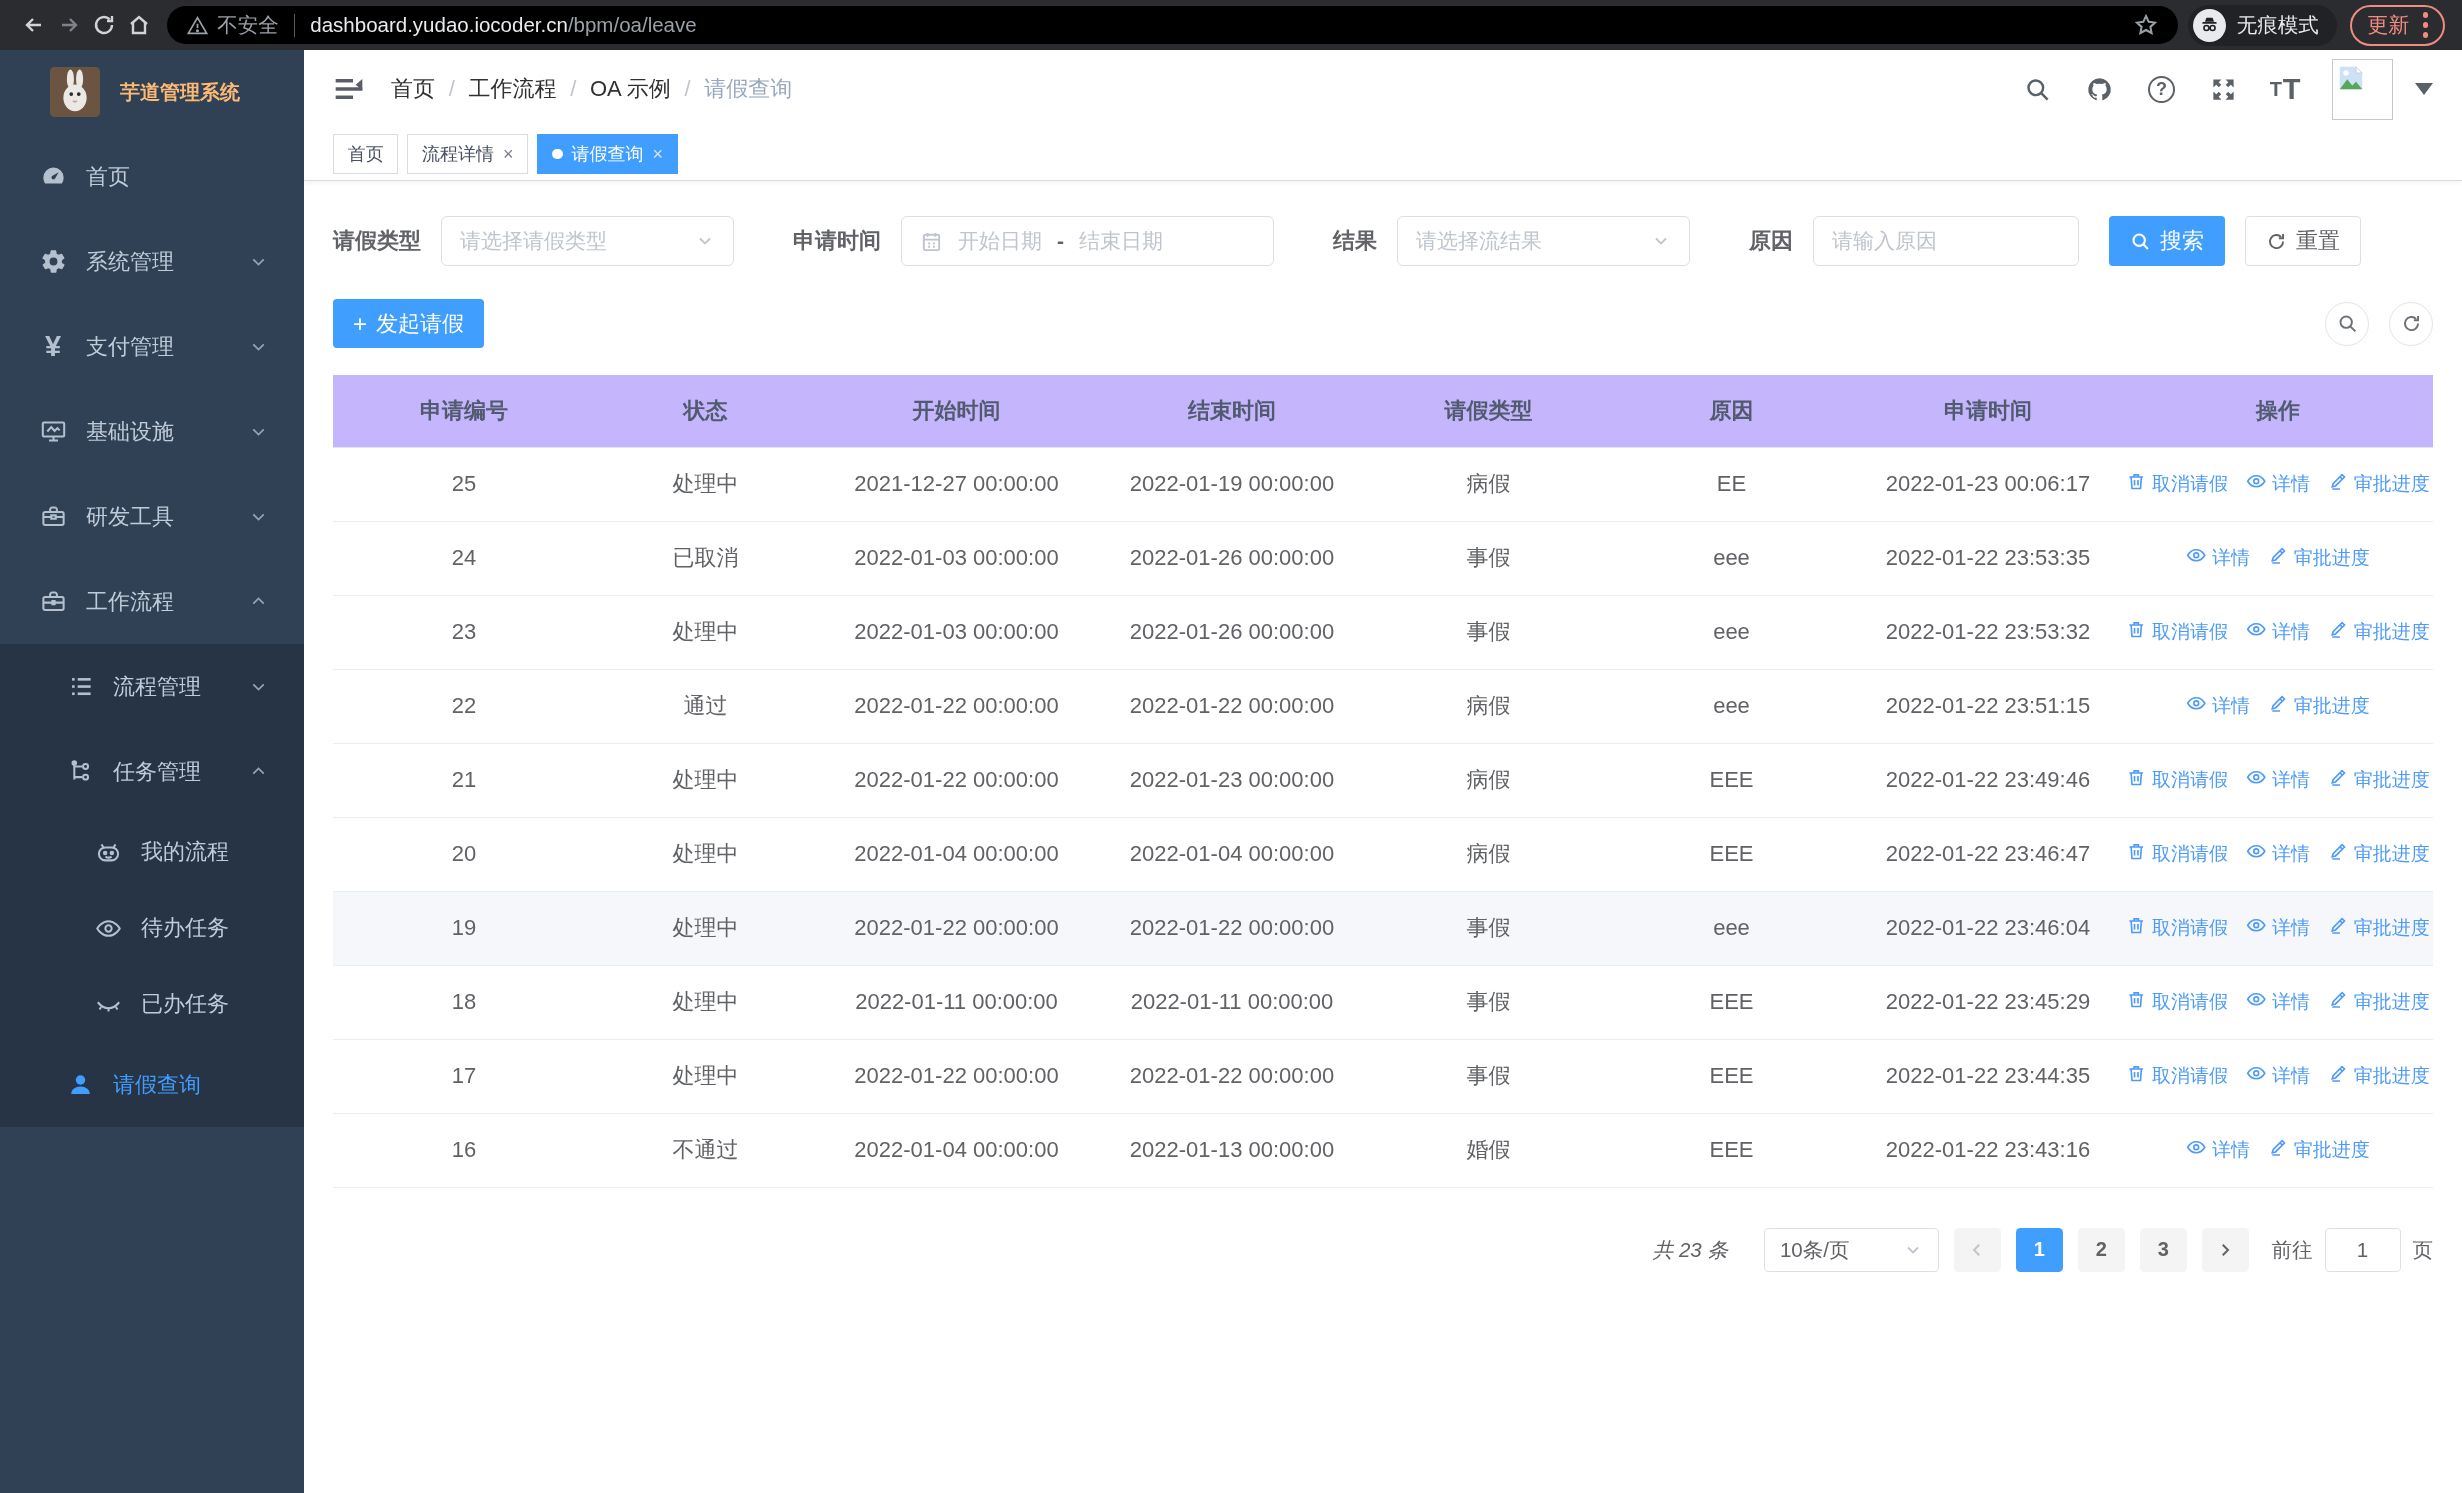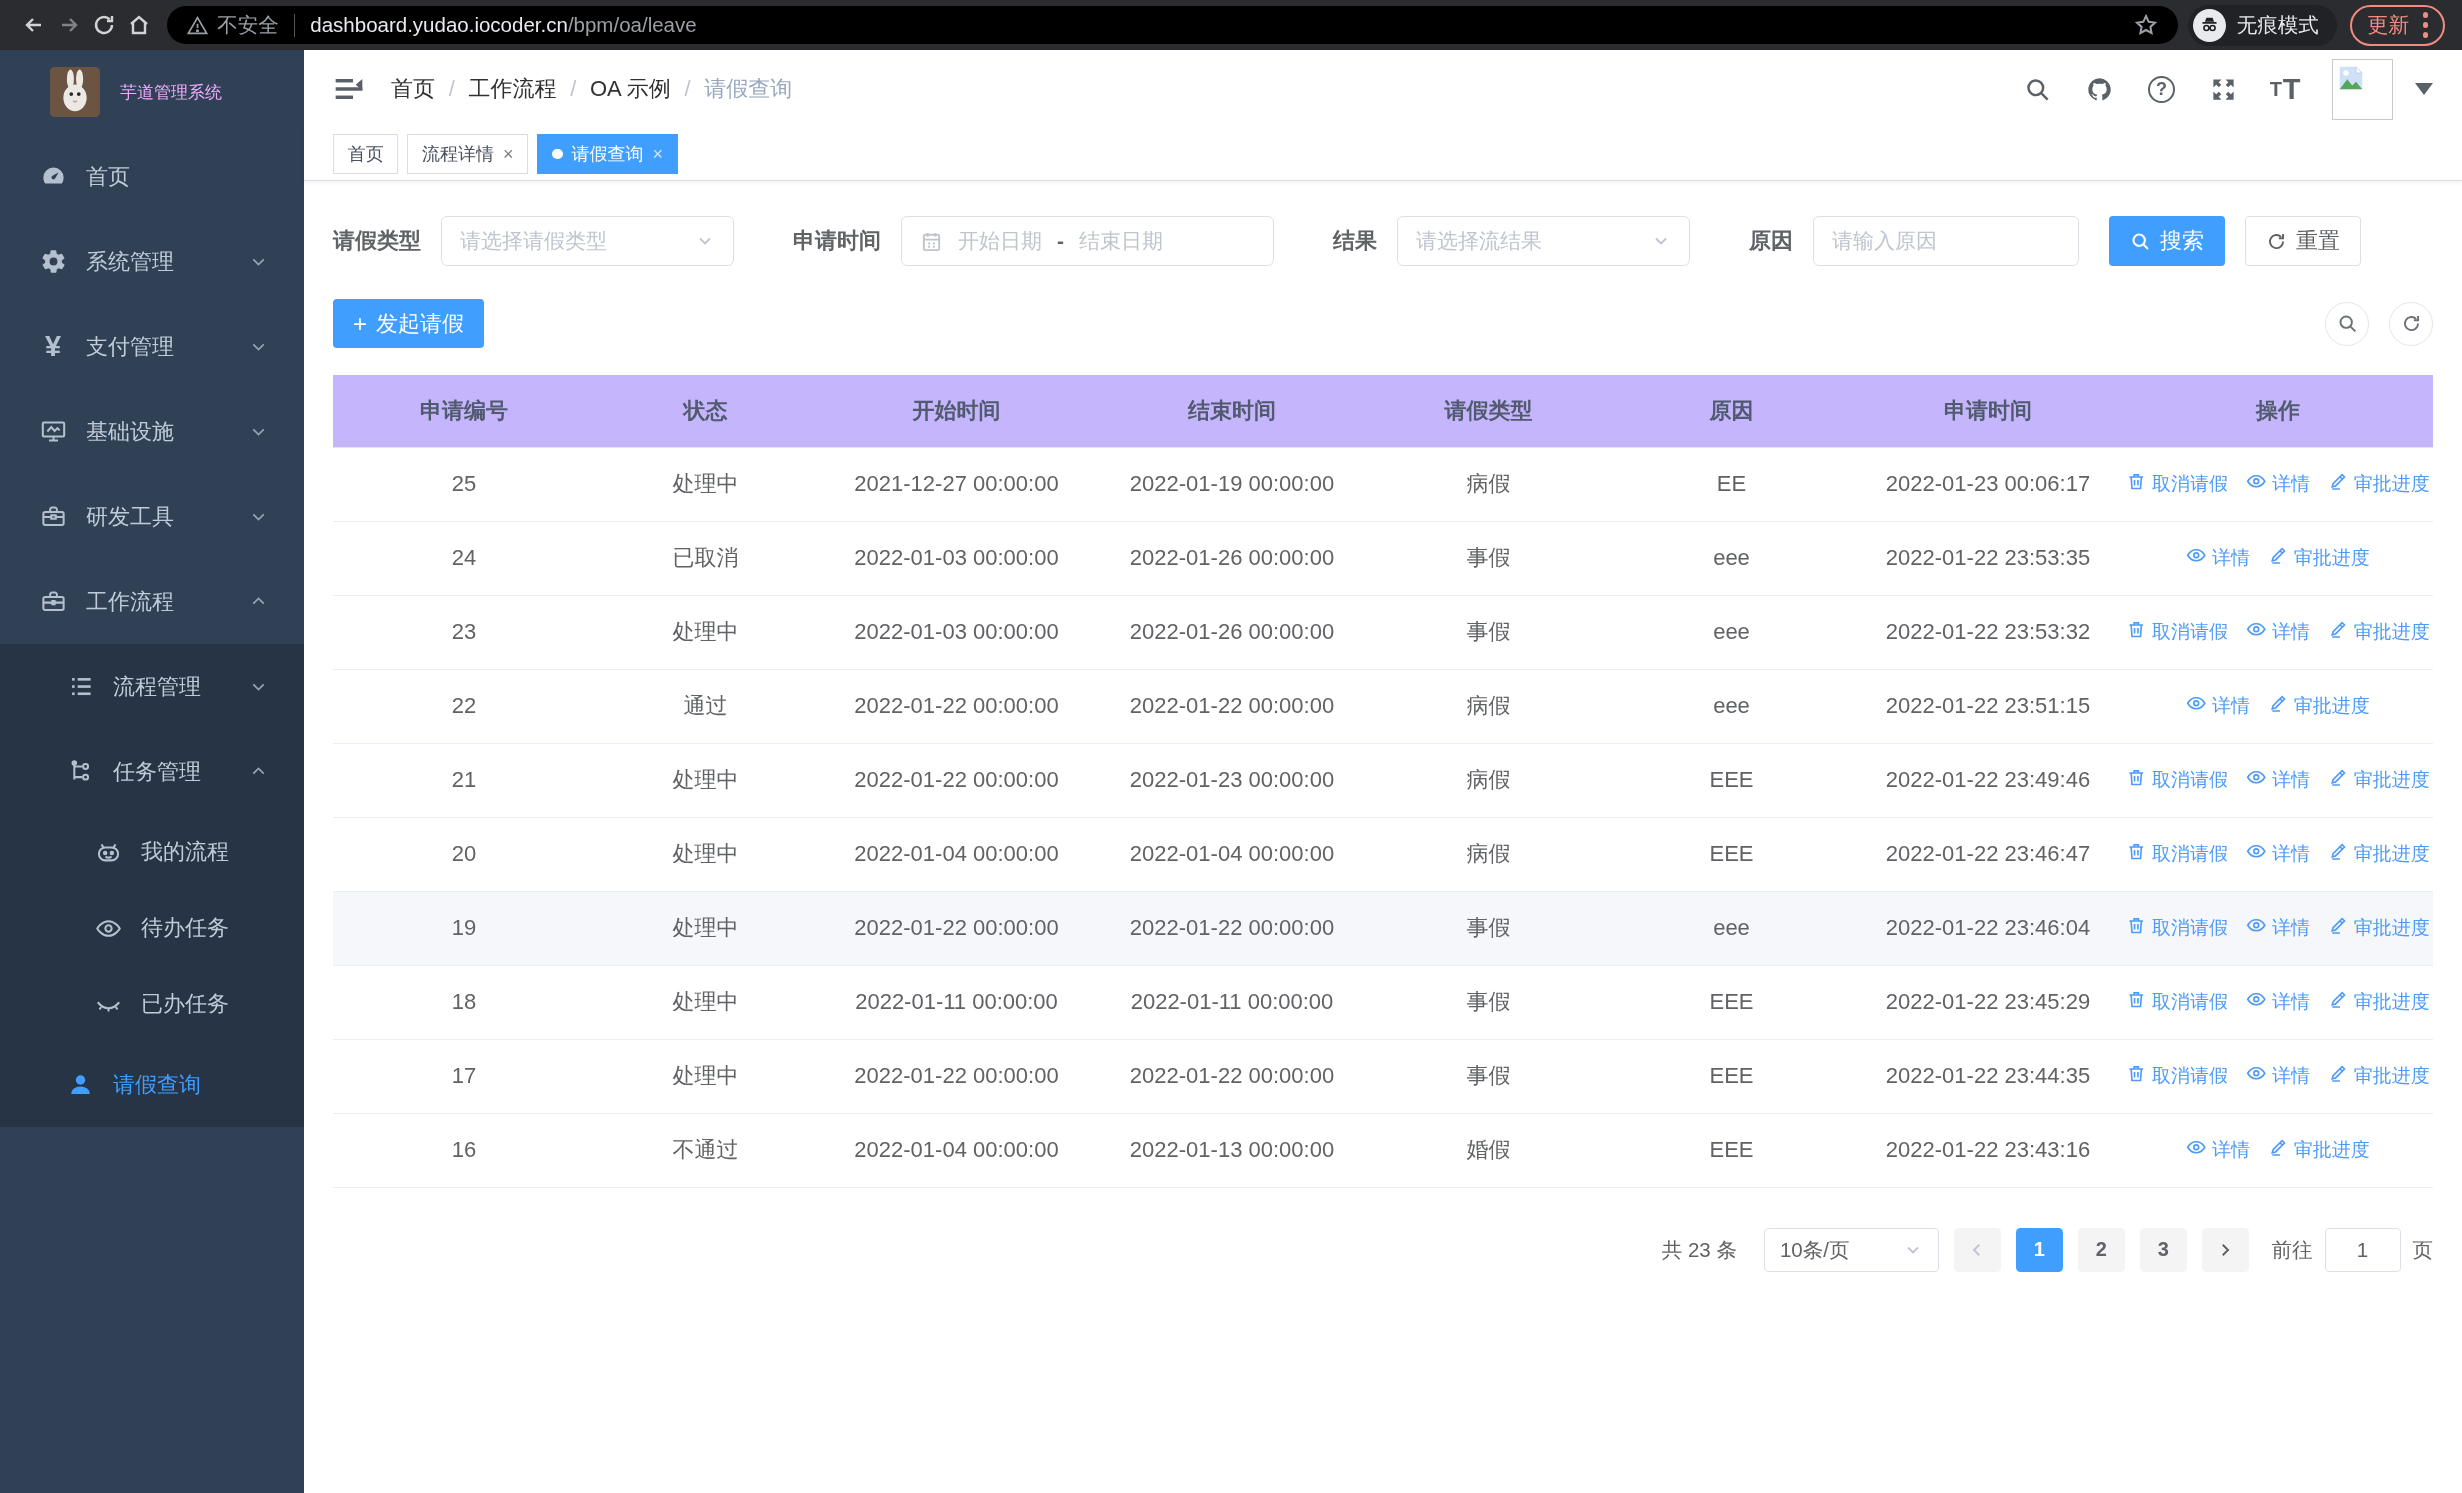--- a/index.html
+++ b/index.html
@@ -28,21 +28,21 @@
 .kebab i { width:5.3px; height:5.3px; border-radius:50%; background:#f28b82; }
 
 
 .app { display:flex; height:1443px; }
 
 
 .sidebar { width:304px; background:#304156; flex-shrink:0; overflow:hidden; }
 .logo-row { height:84px; display:flex; align-items:center; padding-left:50px; gap:20px; }
 .logo-img { width:50px; height:50px; border-radius:4.6px; overflow:hidden; flex-shrink:0; }
 .logo-img svg { width:100%; height:100%; display:block; }
-.logo-title { color:#f0abfc; font-size:17px; font-weight:normal; white-space:nowrap; }
+.logo-title { color:#fdba74; font-size:20px; font-weight:bold; white-space:nowrap; }
 .menu-item { height:85px; display:flex; align-items:center; font-size:22px; color:#bfcbd9; position:relative; cursor:pointer; white-space:nowrap; }
 .menu-item.lv1 { padding-left:38px; }
 .menu-item.lv2 { padding-left:65px; }
 .menu-item.lv3 { padding-left:93px; height:76px; }
 .menu-item.sub { background:#263445; }
 .menu-item.active { color:#409EFF; }
 .m-icon { width:30px; height:30px; margin-right:18px; display:flex; align-items:center; justify-content:center; color:#b4c0ce; flex-shrink:0; font-size:27px; font-weight:bold; }
 .menu-item.active .m-icon { color:#409EFF; }
 .m-icon svg { width:27px; height:27px; }
 .m-chev { position:absolute; right:35px; width:21px; height:21px; color:#93a3b5; }
@@ -105,21 +105,21 @@
 table.grid { margin-top:27px; width:100%; border-collapse:collapse; table-layout:fixed; }
 table.grid th { height:72px; background:#c4b5fd; font-size:22px; color:#515a6e; font-weight:bold; text-align:center; border-bottom:1.5px solid #e0e6ed; }
 table.grid td { height:74px; font-size:22px; color:#606266; text-align:center; border-bottom:1.5px solid #e9eef4; background:#fff; }
 table.grid tr.hl td { background:#f5f7fa; }
 .actions { display:flex; justify-content:center; align-items:center; gap:18px; }
 .action-link { color:#4d9bf7; font-size:19px; display:flex; align-items:center; gap:5.3px; cursor:pointer; white-space:nowrap; }
 .action-link svg { width:20.5px; height:20.5px; }
 
 
 .pagination { margin-top:40px; display:flex; justify-content:flex-end; align-items:center; gap:15px; font-size:20.5px; color:#606266; }
-.pg-total { margin-right:12px; white-space:nowrap; }
+.pg-total { margin-right:21px; white-space:nowrap;font-style:italic; }
 .page-size { width:175px; height:44px; border:1.5px solid #dcdfe6; border-radius:4.6px; display:flex; align-items:center; justify-content:space-between; padding:0 15px; cursor:pointer; }
 .pg-btn { min-width:47px; height:44px; border-radius:4.6px; background:#f4f4f5; color:#606266; display:flex; align-items:center; justify-content:center; font-weight:bold; font-size:20px; cursor:pointer; padding:0 6px; }
 .pg-btn.disabled { color:#c0c4cc; cursor:default; }
 .pg-btn.active { background:#409EFF; color:#fff; }
 .pg-btn svg { width:18px; height:18px; }
 .goto-wrap { display:flex; align-items:center; gap:12px; margin-left:7.6px; }
 .goto-input { width:76px; height:44px; border:1.5px solid #dcdfe6; border-radius:4.6px; text-align:center; font-size:20.5px; color:#606266; outline:none; font-family:inherit; }
 </style>
 </head>
 <body>

